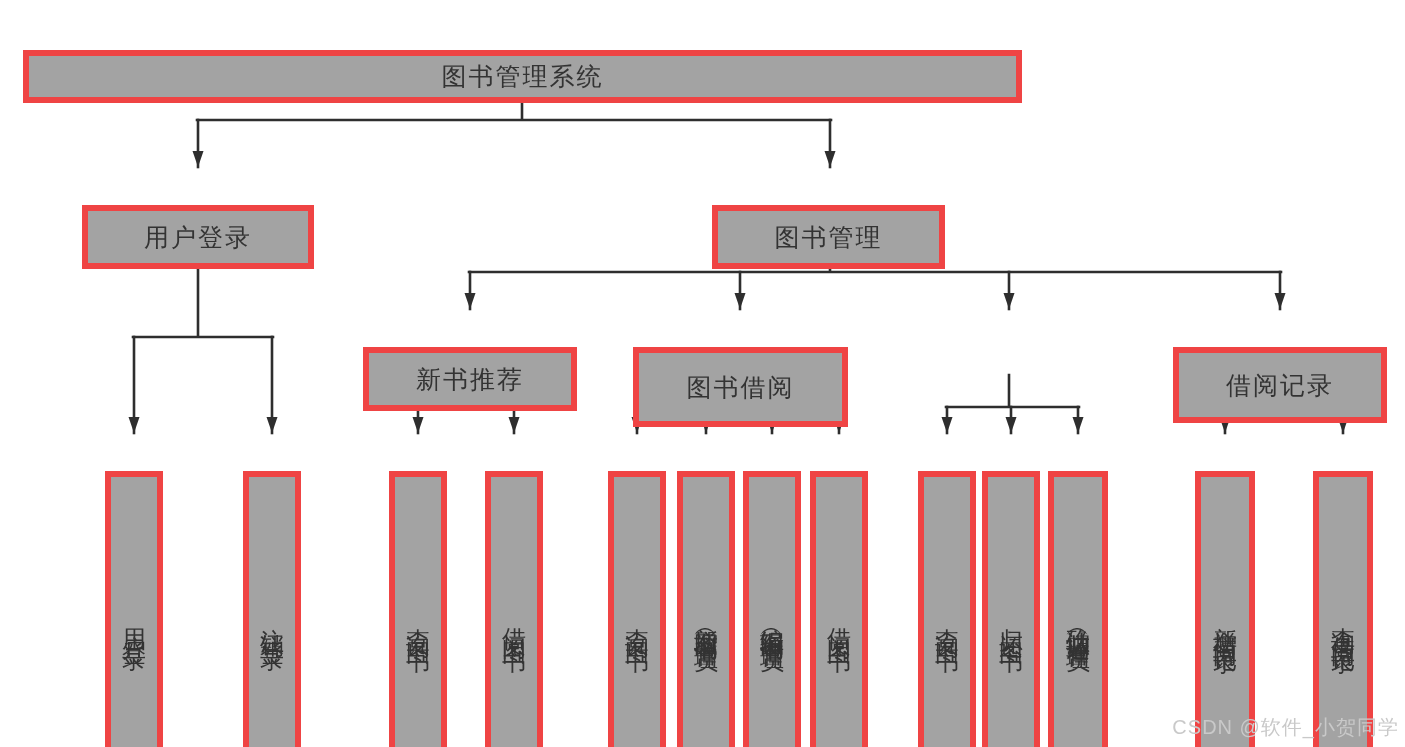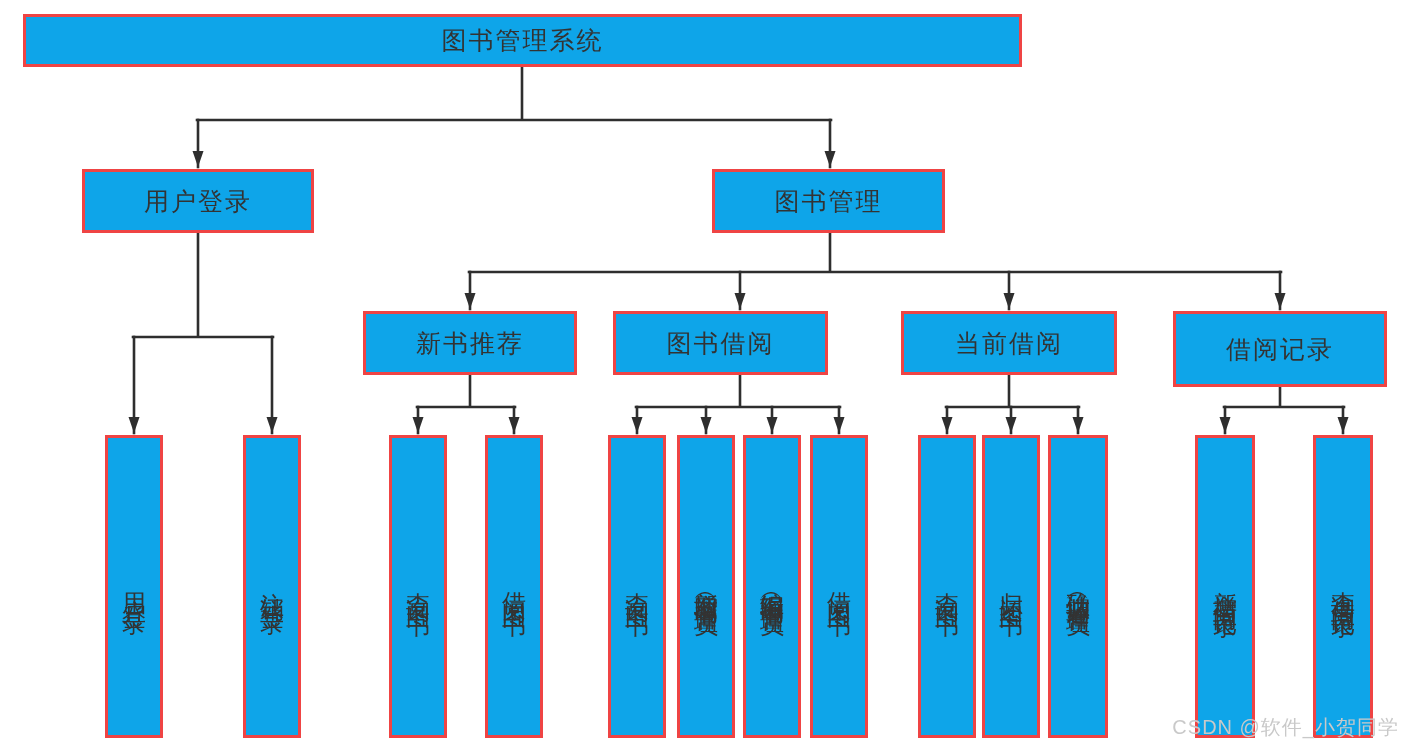--- a/index.html
+++ b/index.html
@@ -7,24 +7,25 @@
     position:relative;
     width:1405px;height:747px;
     background:#ffffff;
     overflow:hidden;
     font-family:"Liberation Sans","DejaVu Sans",sans-serif;
   }
   #wires{position:absolute;left:0;top:0;width:1405px;height:747px;pointer-events:none;}
   .node{
     position:absolute;
     box-sizing:border-box;
-    background:#0ea5e9;
-    border:3px solid #ef4444;
+    background:#a3a3a3;
+    border:6px solid #ef4444;
     display:flex;align-items:center;justify-content:center;
     color:#333333;
+    margin-top:36px;
   }
   .hnode{font-size:25px;letter-spacing:2px;}
   .vnode{
     top:435px;height:303px;width:58px;
     font-size:24px;
     writing-mode:vertical-rl;
     line-height:1;
     letter-spacing:7px;
     text-align:center;
   }
@@ -86,22 +87,21 @@
       <line x1="1343" y1="407" x2="1343" y2="433" marker-end="url(#arrow)"></line>
     </g>
   </svg>
 
   <div class="node hnode" style="left:23px;top:14px;width:999px;height:53px;">图书管理系统</div>
 
   <div class="node hnode" style="left:82px;top:169px;width:232px;height:64px;">用户登录</div>
   <div class="node hnode" style="left:363px;top:311px;width:214px;height:64px;">新书推荐</div>
 
   <div class="node hnode" style="left:712px;top:169px;width:233px;height:64px;">图书管理</div>
-  <div class="node hnode" style="left:613px;top:311px;width:215px;height:64px;">图书借阅</div>
-  <div class="node hnode" style="left:901px;top:311px;width:216px;height:64px;">当前借阅</div>
+  <div class="node hnode" style="left:633px;top:311px;width:215px;height:80px;">图书借阅</div>
   <div class="node hnode" style="left:1173px;top:311px;width:214px;height:76px;">借阅记录</div>
 
   <div class="node vnode" style="left:105px;">用户登录</div>
   <div class="node vnode" style="left:243px;">注销登录</div>
 
   <div class="node vnode" style="left:389px;">查询图书</div>
   <div class="node vnode" style="left:485px;">借阅图书</div>
 
   <div class="node vnode" style="left:608px;">查询图书</div>
   <div class="node vnode" style="left:677px;letter-spacing:3px;">新增图书（管理员）</div>

